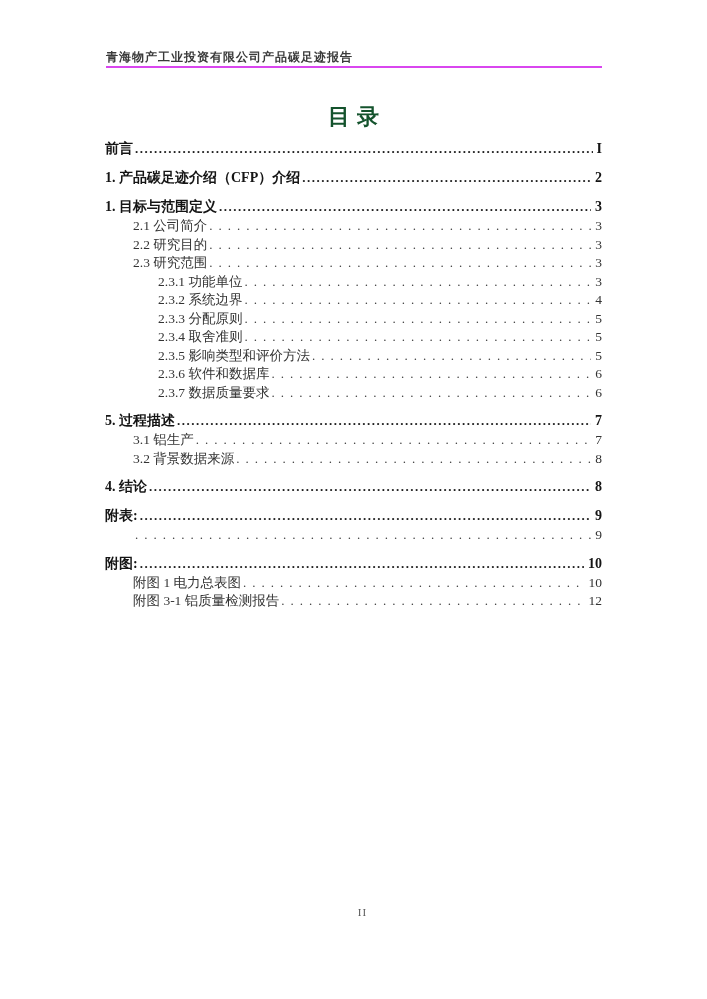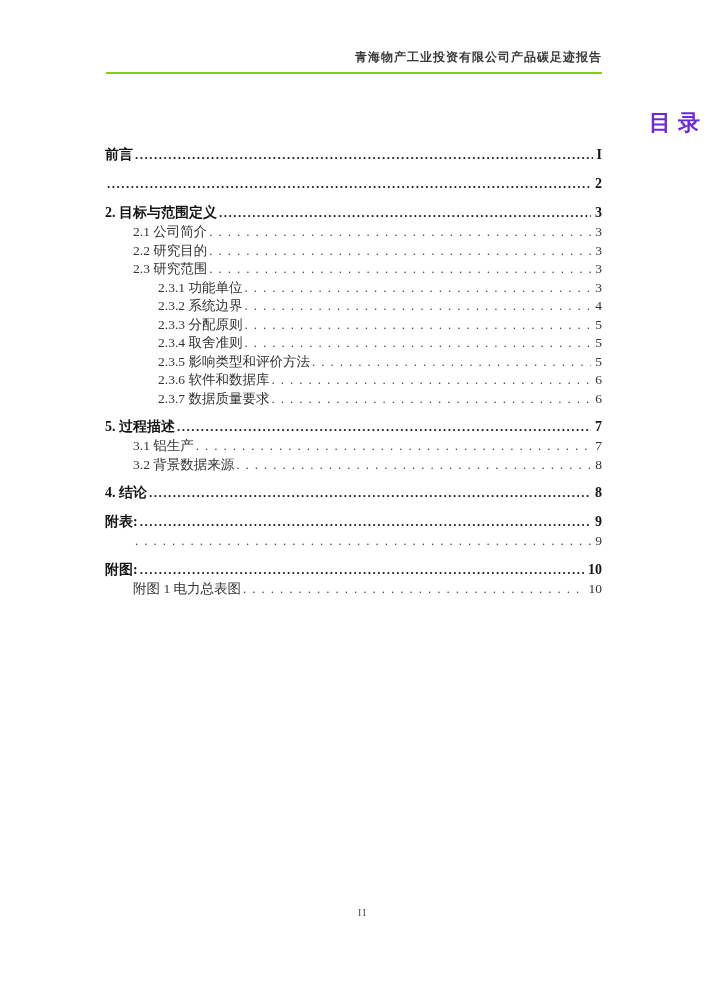--- a/index.html
+++ b/index.html
@@ -13,23 +13,22 @@
     height: 999px;
     background: #ffffff;
     font-family: "Liberation Serif", "DejaVu Serif", serif;
     color: #1f1f1f;
     overflow: hidden;
   }
   
   .page-header {
     margin: 0 105px 0 106px;
     padding-top: 47px;
-    padding-bottom: 6px;
-    border-bottom: 2px solid #84cc16;
-    text-align: right;
+    border-bottom: 2px solid #d946ef;
+    text-align: left;
   }
   .page-header .header-title {
     font-size: 12px;
     font-weight: bold;
     color: #3a3a3a;
     letter-spacing: 1px;
     white-space: nowrap;
   }
   
   .toc-title {
@@ -112,35 +111,36 @@
 </style>
 </head>
 <body>
 
 <div class="page">
 
   <div class="page-header">
     <span class="header-title">青海物产工业投资有限公司产品碳足迹报告</span>
   </div>
 
-  <div class="toc-title" style="color: #6d28d9; text-align: right;">目录</div>
+  <div class="toc-title" style="color: #14532d;">目录</div>
 
   <div class="toc">
 
   <div class="toc-row level1">
         <span class="toc-label">前言</span>
         <span class="leader dense"></span>
         <span class="toc-page">I</span>
       </div>
       <div class="toc-row level1">
+        <span class="toc-label">1. 产品碳足迹介绍（CFP）介绍</span>
         <span class="leader dense"></span>
         <span class="toc-page">2</span>
       </div>
       <div class="toc-row level1">
-        <span class="toc-label">2. 目标与范围定义</span>
+        <span class="toc-label">1. 目标与范围定义</span>
         <span class="leader dense"></span>
         <span class="toc-page">3</span>
       </div>
       <div class="toc-row level2">
         <span class="toc-label">2.1 公司简介</span>
         <span class="leader sparse"></span>
         <span class="toc-page">3</span>
       </div>
       <div class="toc-row level2">
         <span class="toc-label">2.2 研究目的</span>
@@ -219,17 +219,22 @@
       <div class="toc-row level1">
         <span class="toc-label">附图:</span>
         <span class="leader dense"></span>
         <span class="toc-page">10</span>
       </div>
       <div class="toc-row level2">
         <span class="toc-label">附图 1 电力总表图</span>
         <span class="leader sparse"></span>
         <span class="toc-page">10</span>
       </div>
+      <div class="toc-row level2">
+        <span class="toc-label">附图 3-1 铝质量检测报告</span>
+        <span class="leader sparse"></span>
+        <span class="toc-page">12</span>
+      </div>
     </div>
 
   <div class="page-footer">II</div>
 
 </div>
 
 </body></html>

